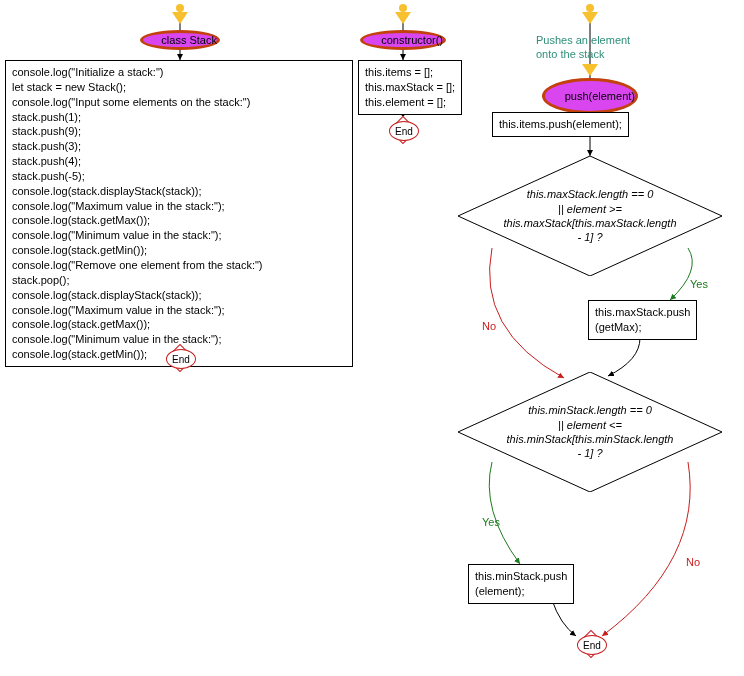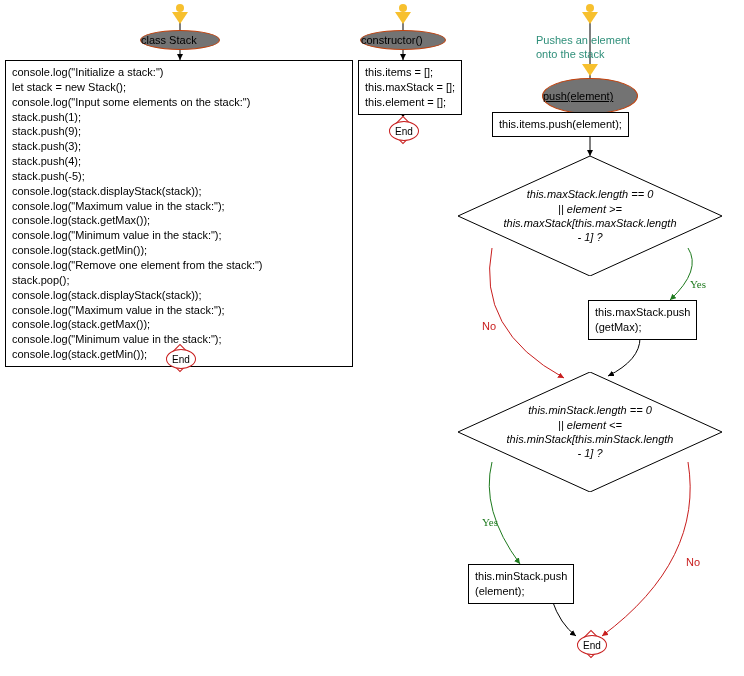--- a/index.html
+++ b/index.html
@@ -11,26 +11,26 @@
     font-family: Arial, sans-serif;
     font-size: 11px;
     position: relative;
     overflow: hidden;
   }
   .node {
     position: absolute;
     box-sizing: border-box;
   }
   .ellipse {
-    border: 1px solid #c2410c;
-    background: #737373;
+    border: 3px solid #c2410c;
+    background: #d946ef;
     border-radius: 50%;
     display: flex;
     align-items: center;
-    justify-content: flex-start;
+    justify-content: flex-end;
     text-align: center;
     white-space: nowrap;
   }
   .start-arrow {
     position: absolute;
     width: 0; height: 0;
     border-left: 8px solid transparent;
     border-right: 8px solid transparent;
     border-top: 12px solid #f7c02e;
   }
@@ -89,21 +89,21 @@
   }
   .comment {
     position: absolute;
     color: #2f8f7a;
     line-height: 1.25;
   }
   .edge-label {
     position: absolute;
     font-size: 11px;
   }
-  .green { color: #1e7a1e; font-family: Liberation Serif, serif; }
+  .green { color: #1e7a1e; }
   .red { color: #c81e1e; }
   svg.lines {
     position: absolute;
     left: 0; top: 0;
     width: 744px; height: 676px;
     pointer-events: none;
   }
 </style>
 </head>
 <body>
@@ -206,21 +206,21 @@
 </div>
 
 <div class="start-dot" style="left:586px; top:4px;"></div>
 <div class="start-arrow" style="left:582px; top:12px;"></div>
 
 <div class="comment" style="left:536px; top:34px; width:108px; white-space:pre;">Pushes an element
 onto the stack</div>
 
 <div class="start-arrow" style="left:582px; top:64px;"></div>
 
-<div class="node ellipse" style="left:542px; top:78px; width:96px; height:36px;text-decoration:underline;">
+<div class="node ellipse" style="left:542px; top:78px; width:96px; height:36px;">
   <span>push(element)</span>
 </div>
 
 <div class="node box" style="left:492px; top:112px;">this.items.push(element);</div>
 
 <div class="diamond-wrap" style="left:458px; top:156px; width:264px; height:120px;">
   <svg width="264" height="120" style="position:absolute;left:0;top:0;">
     <polygon points="132,0 264,60 132,120 0,60" fill="#fff" stroke="#000"></polygon>
   </svg>
   <div class="diamond-label">this.maxStack.length == 0

